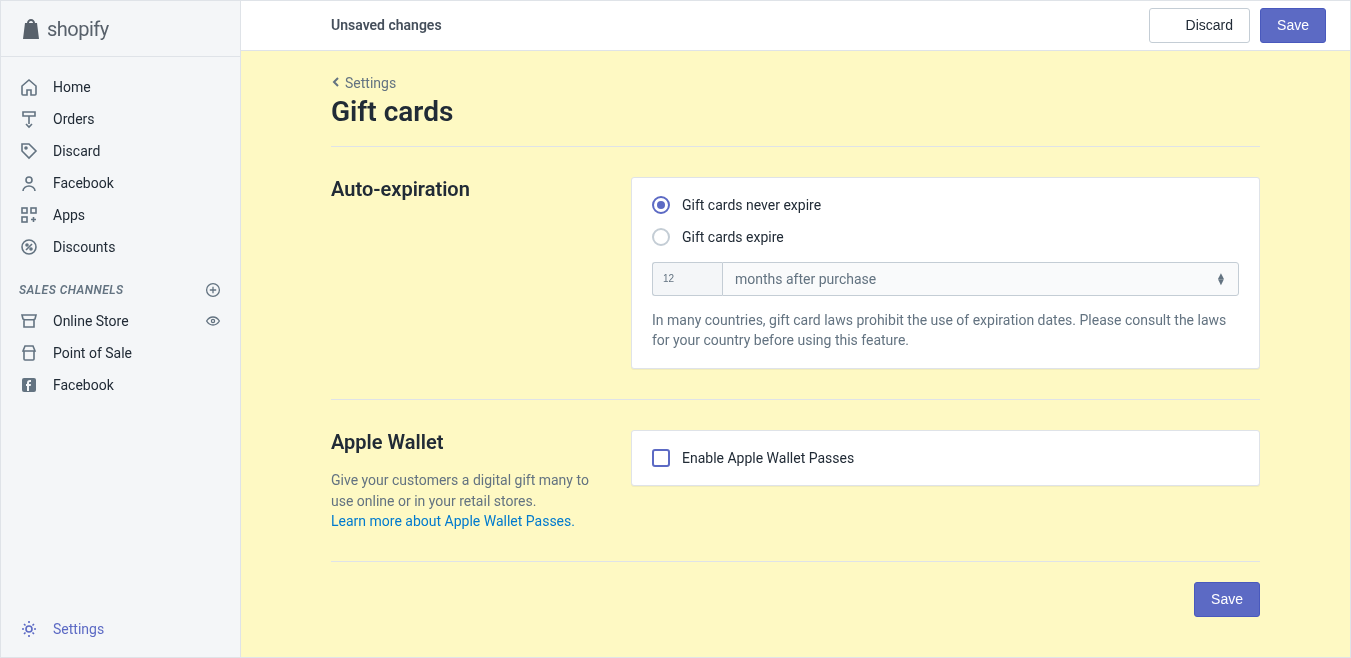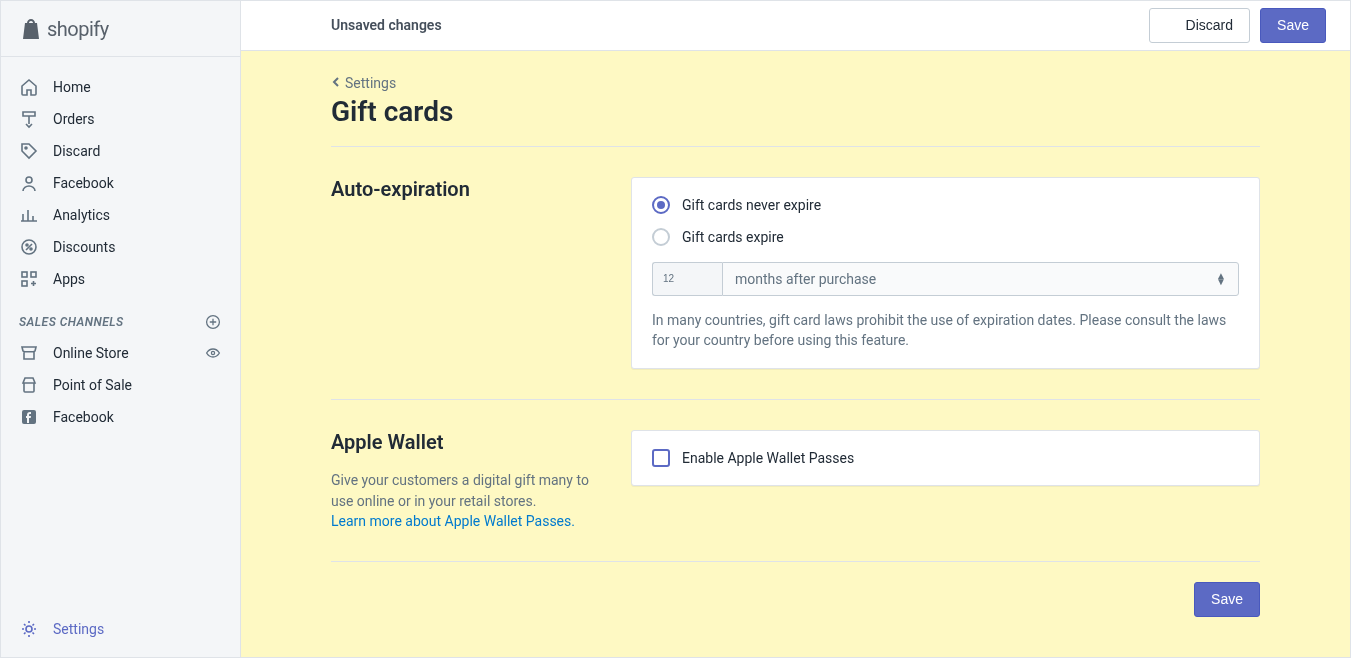--- a/index.html
+++ b/index.html
@@ -317,46 +317,38 @@
             <svg width="20" height="20" viewBox="0 0 20 20" fill="none" stroke="currentColor" stroke-width="1.6">
               <circle cx="10" cy="7" r="3"></circle>
               <path d="M4 18c0-3 3-5 6-5s6 2 6 5"></path>
             </svg>
           </span>
         <span class="lbl">Facebook</span>
       </div>
       <div class="nav-item">
         <span class="icon">
             <svg width="20" height="20" viewBox="0 0 20 20" fill="none" stroke="currentColor" stroke-width="1.6">
-              <path d="M4 16V9 M9 16V5 M14 16v-5 M2 16h16"></path>
-            </svg>
-          </span>
-        <span class="lbl">Analytics</span>
+              <rect x="3" y="3" width="5" height="5"></rect>
+              <rect x="12" y="3" width="5" height="5"></rect>
+              <rect x="3" y="12" width="5" height="5"></rect>
+              <path d="M14.5 12v5M12 14.5h5"></path>
+            </svg>
+          </span>
+        <span class="lbl">Apps</span>
       </div>
       <div class="nav-item">
         <span class="icon">
             <svg width="20" height="20" viewBox="0 0 20 20" fill="none" stroke="currentColor" stroke-width="1.6">
               <circle cx="10" cy="10" r="7"></circle>
               <path d="M7 13l6-6"></path>
               <circle cx="8" cy="8" r="1" fill="currentColor"></circle>
               <circle cx="12" cy="12" r="1" fill="currentColor"></circle>
             </svg>
           </span>
         <span class="lbl">Discounts</span>
-      </div>
-      <div class="nav-item">
-        <span class="icon">
-            <svg width="20" height="20" viewBox="0 0 20 20" fill="none" stroke="currentColor" stroke-width="1.6">
-              <rect x="3" y="3" width="5" height="5"></rect>
-              <rect x="12" y="3" width="5" height="5"></rect>
-              <rect x="3" y="12" width="5" height="5"></rect>
-              <path d="M14.5 12v5M12 14.5h5"></path>
-            </svg>
-          </span>
-        <span class="lbl">Apps</span>
       </div>
 
       <div class="nav-section-header">
         <span>SALES CHANNELS</span>
         <span class="add">
           <svg width="16" height="16" viewBox="0 0 20 20" fill="none" stroke="currentColor" stroke-width="1.6">
               <circle cx="10" cy="10" r="8"></circle>
               <path d="M10 6v8M6 10h8"></path>
             </svg>
         </span>

